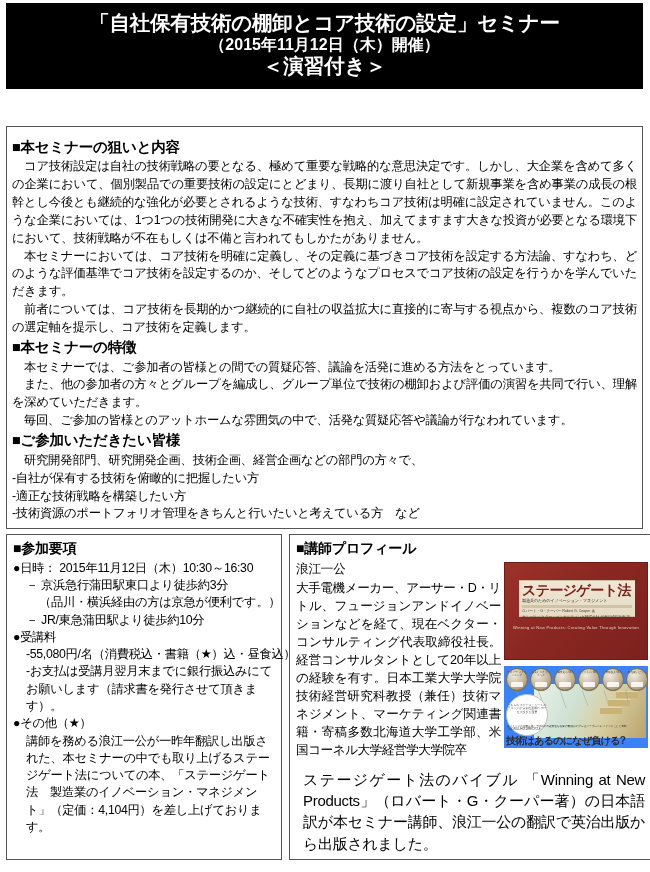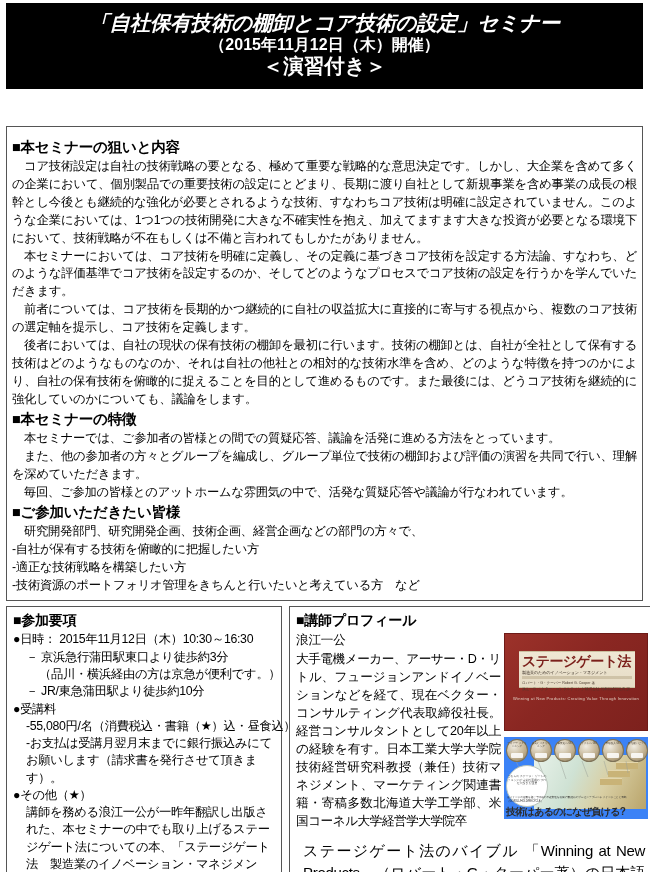--- a/index.html
+++ b/index.html
@@ -11,21 +11,21 @@
   }
   .page{position:relative;width:650px;height:872px;box-sizing:border-box;padding:3px 7px 0 6px;}
 
   
   .banner{
     background:#000;color:#fff;
     text-align:center;
     padding:7px 0 9px;
     margin:0 0 6px 0;
   }
-  .banner .l1{font-size:20.5px;font-weight:bold;line-height:1.22;letter-spacing:-0.2px;font-style:italic;}
+  .banner .l1{font-size:20.5px;font-weight:bold;line-height:1.22;letter-spacing:-0.2px;}
   .banner .l2{font-size:16px;font-weight:bold;line-height:1.22;}
   .banner .l3{font-size:20.5px;font-weight:bold;line-height:1.22;font-family:Liberation Mono, monospace;}
 
   
   .mainbox{
     border:1.3px solid #555;
     padding:10px 5px 5px 5px;
     box-sizing:border-box;
     margin-top:37px;
   }
@@ -138,21 +138,20 @@
     <div class="l2">（2015年11月12日（木）開催）</div>
     <div class="l3">＜演習付き＞</div>
   </div>
 
   <div class="mainbox">
 
     <div class="sechead">■本セミナーの狙いと内容</div>
     <div class="para">コア技術設定は自社の技術戦略の要となる、極めて重要な戦略的な意思決定です。しかし、大企業を含めて多くの企業において、個別製品での重要技術の設定にとどまり、長期に渡り自社として新規事業を含め事業の成長の根幹とし今後とも継続的な強化が必要とされるような技術、すなわちコア技術は明確に設定されていません。このような企業においては、1つ1つの技術開発に大きな不確実性を抱え、加えてますます大きな投資が必要となる環境下において、技術戦略が不在もしくは不備と言われてもしかたがありません。</div>
     <div class="para">本セミナーにおいては、コア技術を明確に定義し、その定義に基づきコア技術を設定する方法論、すなわち、どのような評価基準でコア技術を設定するのか、そしてどのようなプロセスでコア技術の設定を行うかを学んでいただきます。</div>
     <div class="para">前者については、コア技術を長期的かつ継続的に自社の収益拡大に直接的に寄与する視点から、複数のコア技術の選定軸を提示し、コア技術を定義します。</div>
-    <div class="para">後者においては、自社の現状の保有技術の棚卸を最初に行います。技術の棚卸とは、自社が全社として保有する技術はどのようなものなのか、それは自社の他社との相対的な技術水準を含め、どのような特徴を持つのかにより、自社の保有技術を俯瞰的に捉えることを目的として進めるものです。また最後には、どうコア技術を継続的に強化していのかについても、議論をします。</div>
 
     <div class="sechead">■本セミナーの特徴</div>
     <div class="para">本セミナーでは、ご参加者の皆様との間での質疑応答、議論を活発に進める方法をとっています。</div>
     <div class="para">また、他の参加者の方々とグループを編成し、グループ単位で技術の棚卸および評価の演習を共同で行い、理解を深めていただきます。</div>
     <div class="para">毎回、ご参加の皆様とのアットホームな雰囲気の中で、活発な質疑応答や議論が行なわれています。</div>
 
     <div class="sechead">■ご参加いただきたい皆様</div>
     <div class="para">研究開発部門、研究開発企画、技術企画、経営企画などの部門の方々で、</div>
     <div class="para noind">-自社が保有する技術を俯瞰的に把握したい方</div>
     <div class="para noind">-適正な技術戦略を構築したい方</div>

